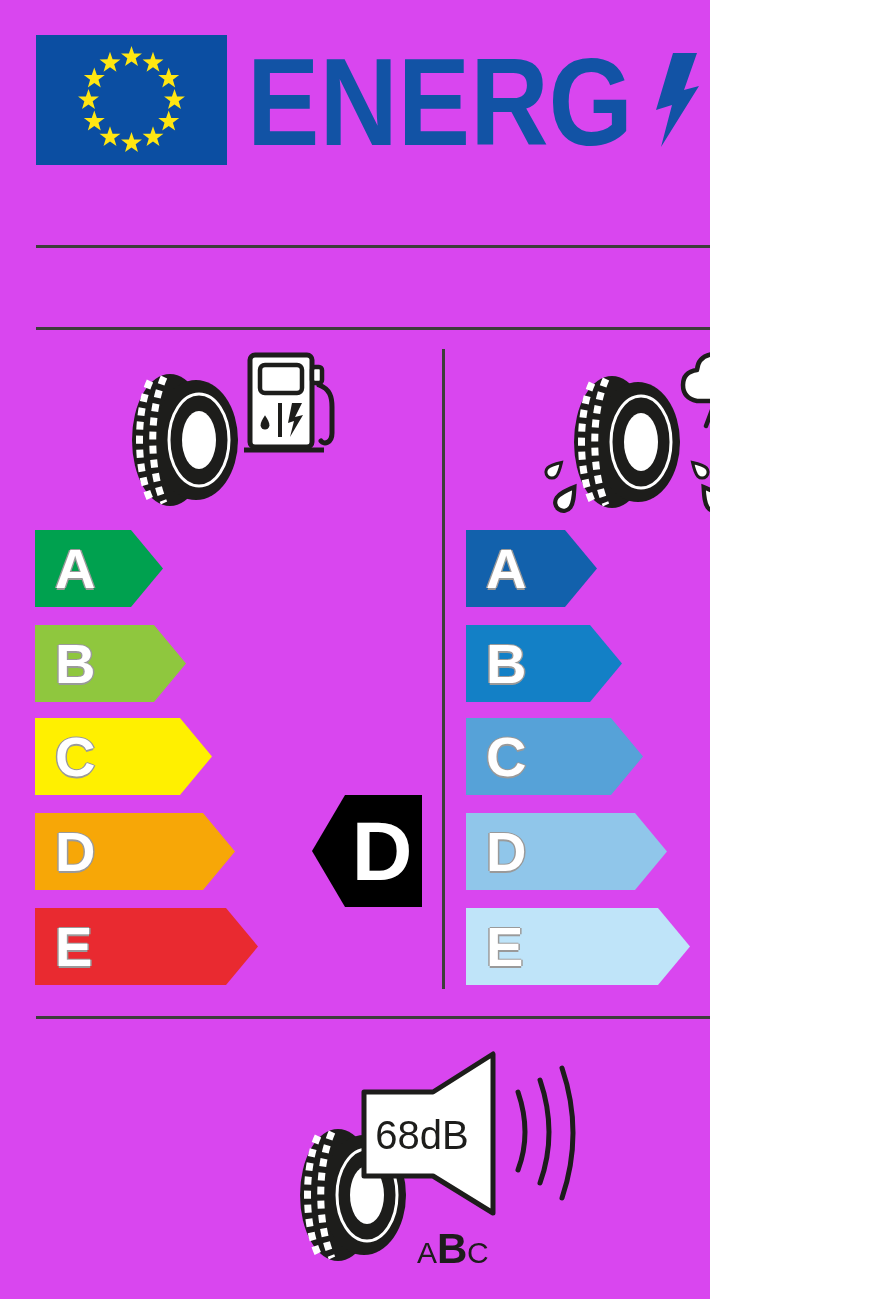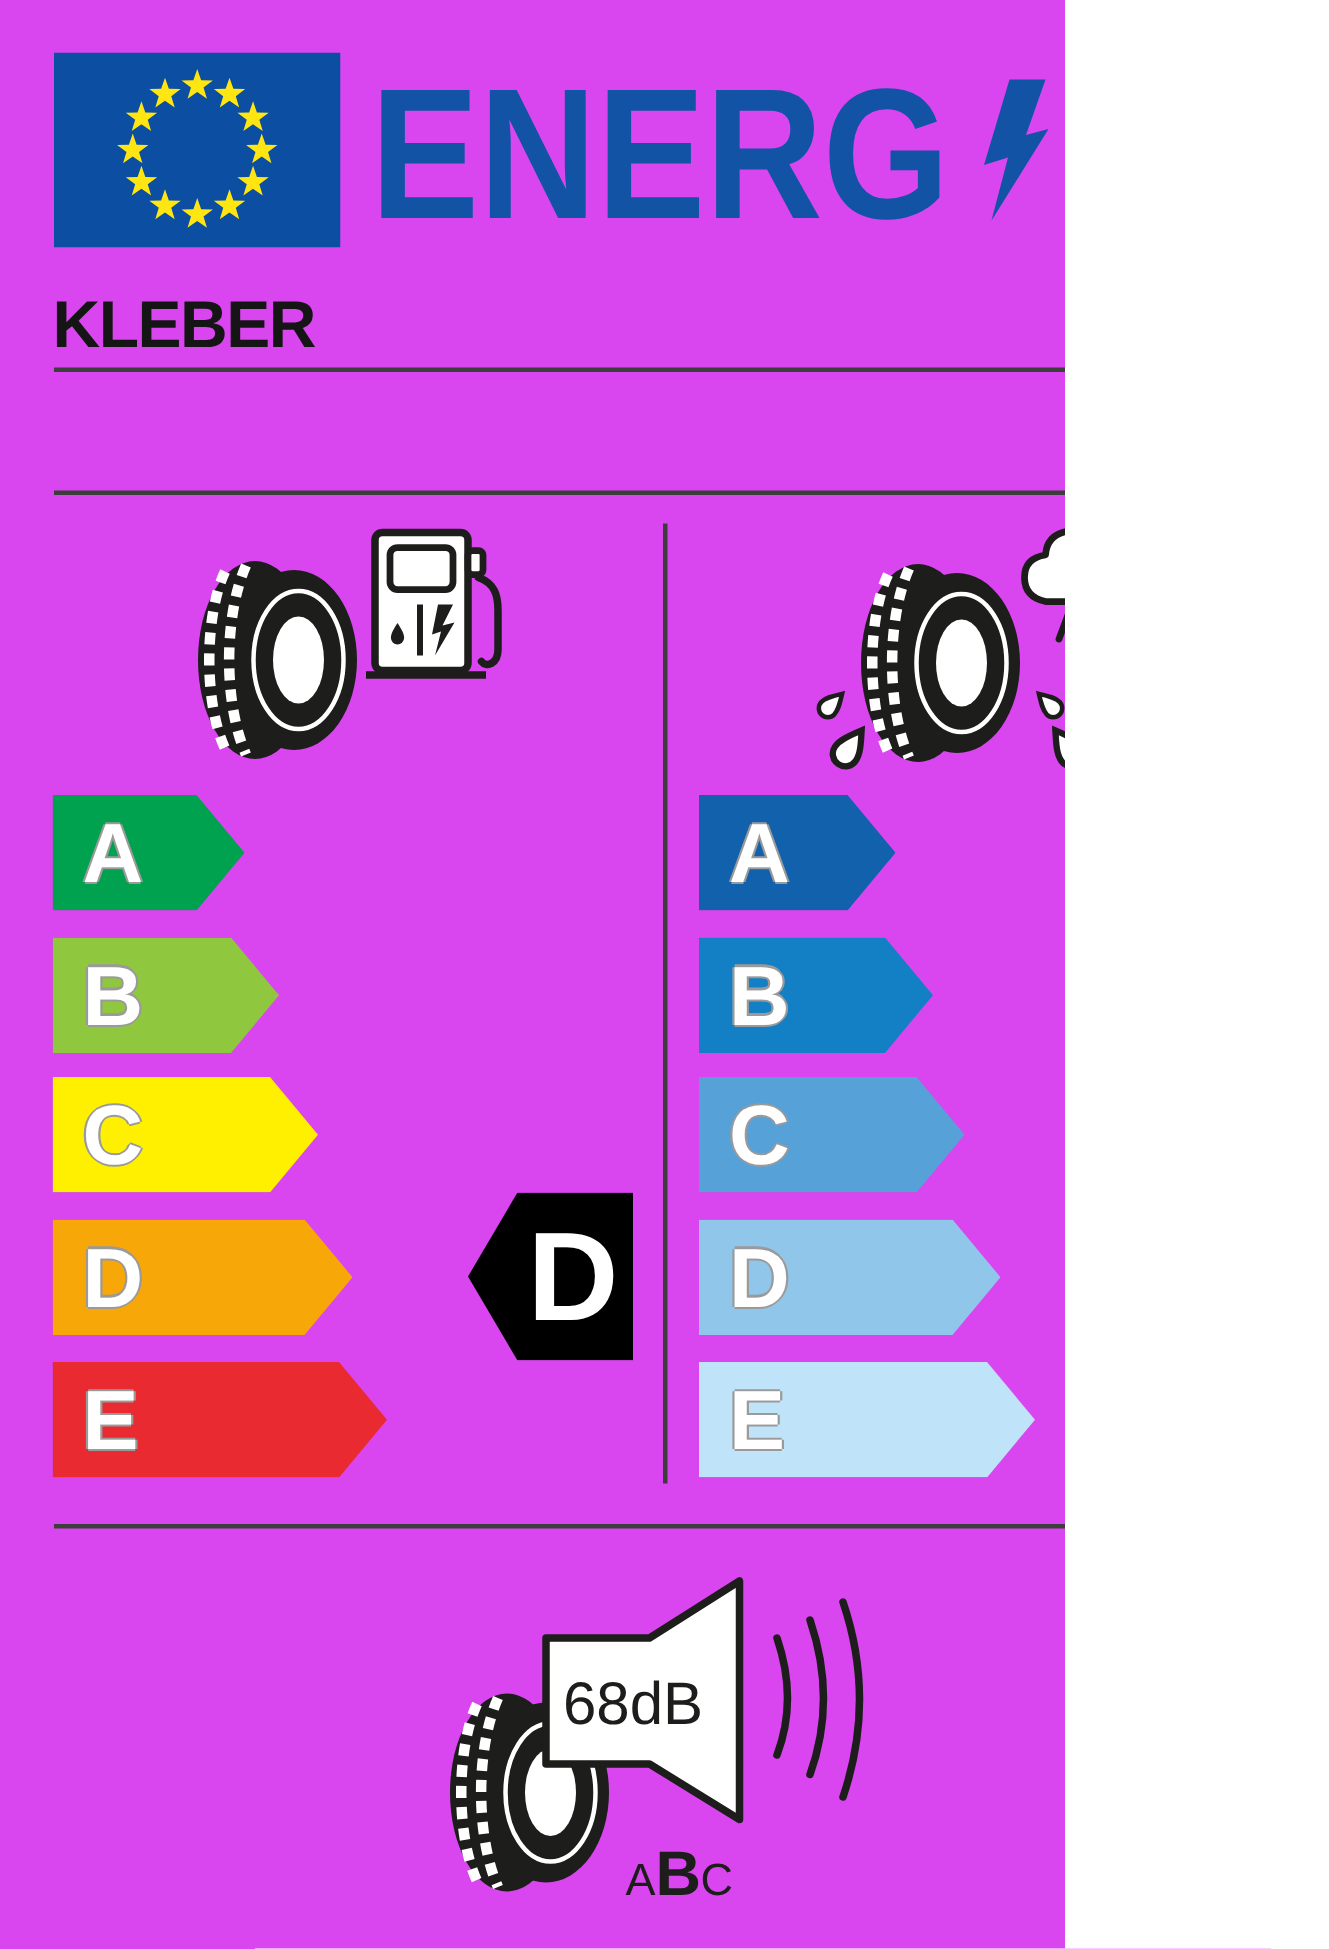--- a/index.html
+++ b/index.html
@@ -57,21 +57,20 @@
       <use href="#star" x="58.3" y="43.5"></use>
         <use href="#star" x="74" y="27.8"></use>
     </g>
   </svg>
 
   <svg class="abs" style="left:240px;top:30px" width="470" height="130" viewBox="0 0 470 130">
     <text x="7" y="115" font-size="124" font-weight="bold" textLength="386" lengthAdjust="spacingAndGlyphs" style="fill: rgb(18, 83, 165);">ENERG</text>
     <polygon points="433,23 457,23 444,60 459,56 421,117 432,75 416,80" style="fill: rgb(18, 83, 165);"></polygon>
   </svg>
 
-  <div class="brand">KLEBER</div>
 
   <div class="hline" style="top:245px"></div>
   <div class="hline" style="top:327px"></div>
   <div class="hline" style="top:1016px"></div>
   <div class="vline"></div>
 
   <svg class="abs" style="left:125px;top:350px" width="210" height="160" viewBox="0 0 210 160">
     <use href="#tire" transform="translate(5,23)"></use>
     <g transform="translate(123,3)" stroke="#1d1d1b">
       <path d="M -4 97 H 76" fill="none" stroke-width="5"></path>

